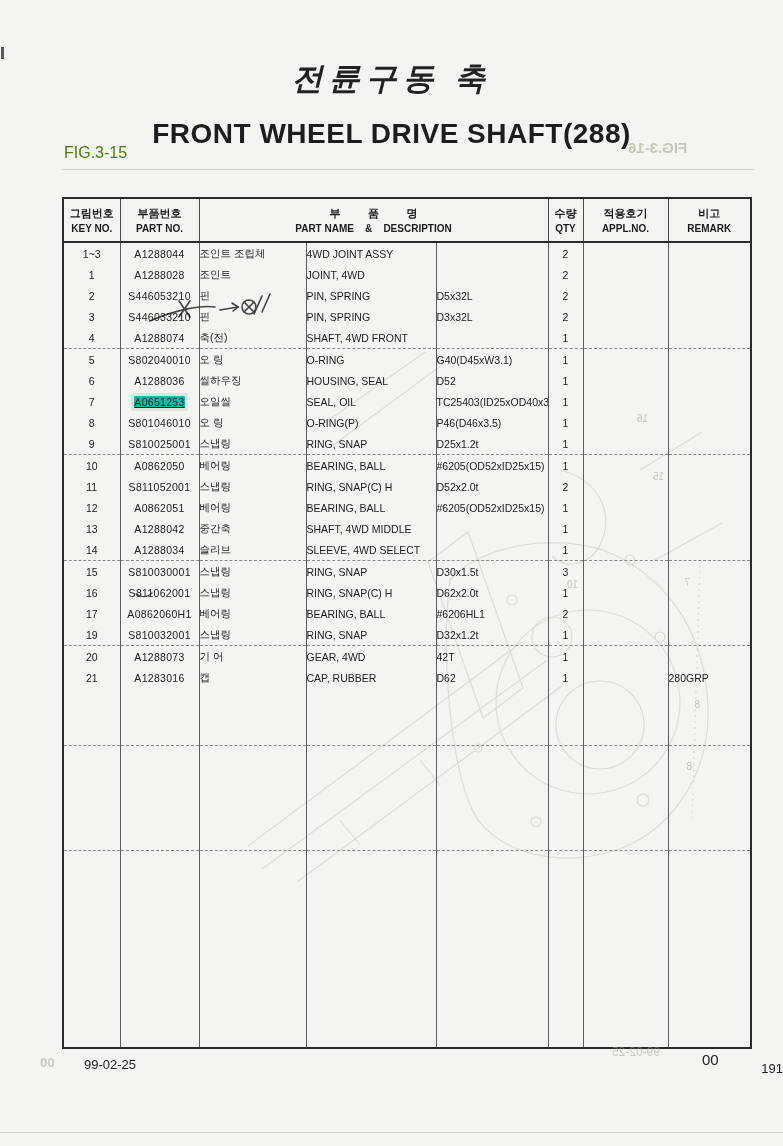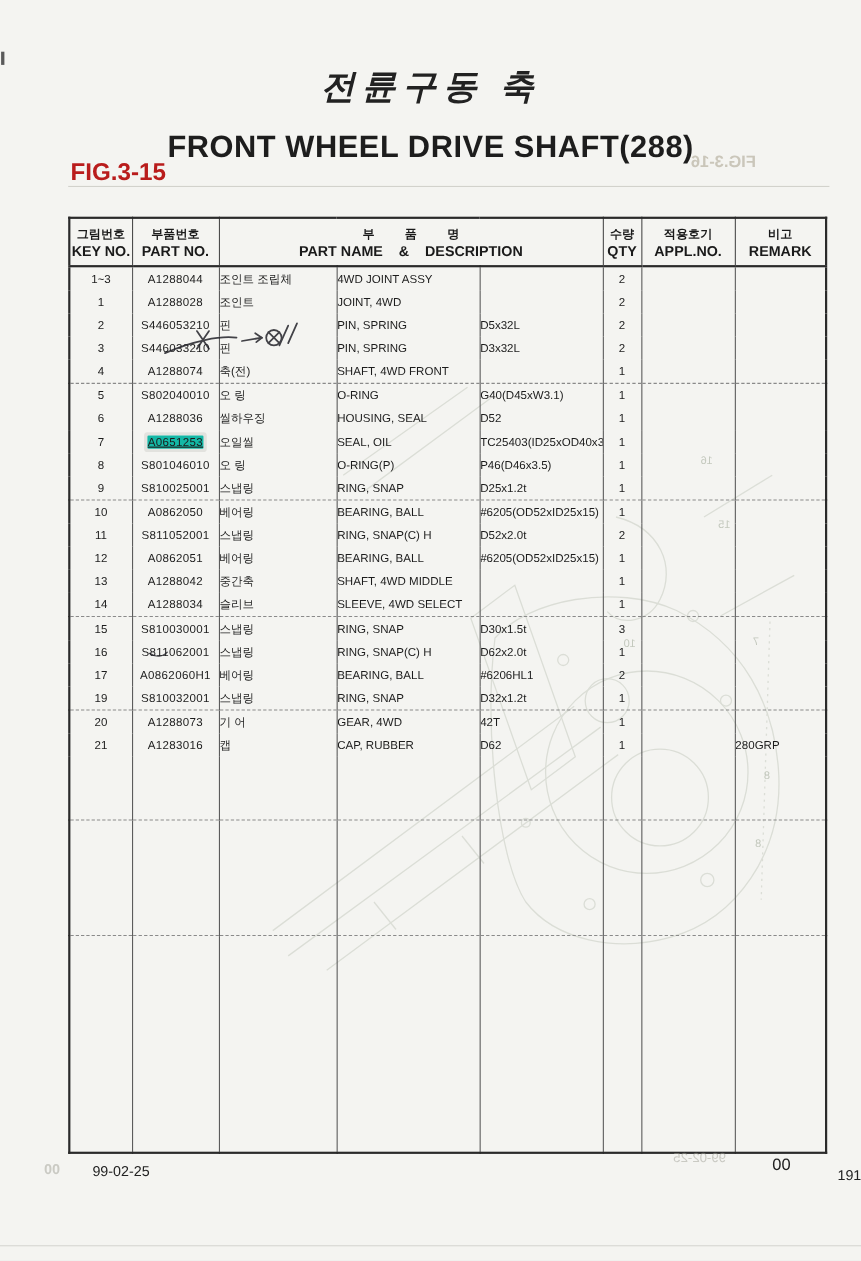--- a/index.html
+++ b/index.html
@@ -18,41 +18,41 @@
     text-align:center;font-size:31px;font-weight:bold;
     letter-spacing:6px;color:#222;font-style:italic;
   }
   .title-en{
     position:absolute;top:118px;left:0;width:100%;
     text-align:center;font-size:28px;font-weight:bold;
     letter-spacing:.5px;color:#1d1d1d;
   }
   .fig-label{
     position:absolute;top:144px;left:64px;
-    font-size:22px;font-weight:bold;color:#b91c1c;
+    font-size:16px;font-weight:normal;color:#4d7c0f;
   }
   .fig-underline{
     position:absolute;top:169px;left:62px;width:692px;height:1px;
     background:#d2d2cc;
   }
   
   table.parts{
     position:absolute;left:62px;top:175px;width:688px;
     border-collapse:collapse;table-layout:fixed;
     border:2px solid #2a2a2a;
     background:transparent;
     margin-top:22px;
   }
   table.parts th{
     border:1px solid #4c4c4c;border-bottom:2px solid #2a2a2a;
     padding:2px 0;height:38px;vertical-align:middle;
     font-weight:bold;background:transparent;
   }
   .h-kr{font-size:11px;white-space:pre;line-height:16px;}
-  .h-en{font-size:13px;white-space:pre;line-height:15px;}
+  .h-en{font-size:10px;white-space:pre;line-height:15px;}
   table.parts td{
     border-left:1px solid #5c5c5c;border-right:1px solid #5c5c5c;
     height:21px;padding:0;vertical-align:middle;
     font-size:10.5px;color:#1c1c1c;overflow:hidden;white-space:nowrap;
   }
   td.c-key{text-align:center;font-size:11px;}
   td.c-part{text-align:center;font-size:11px;letter-spacing:.3px;}
   td.c-kr{padding-left:8px;font-size:11px;}
   td.c-en{padding-left:5px;}
   td.c-spec{padding-left:3px;font-size:8.5px;color:#2a2a2a;}

